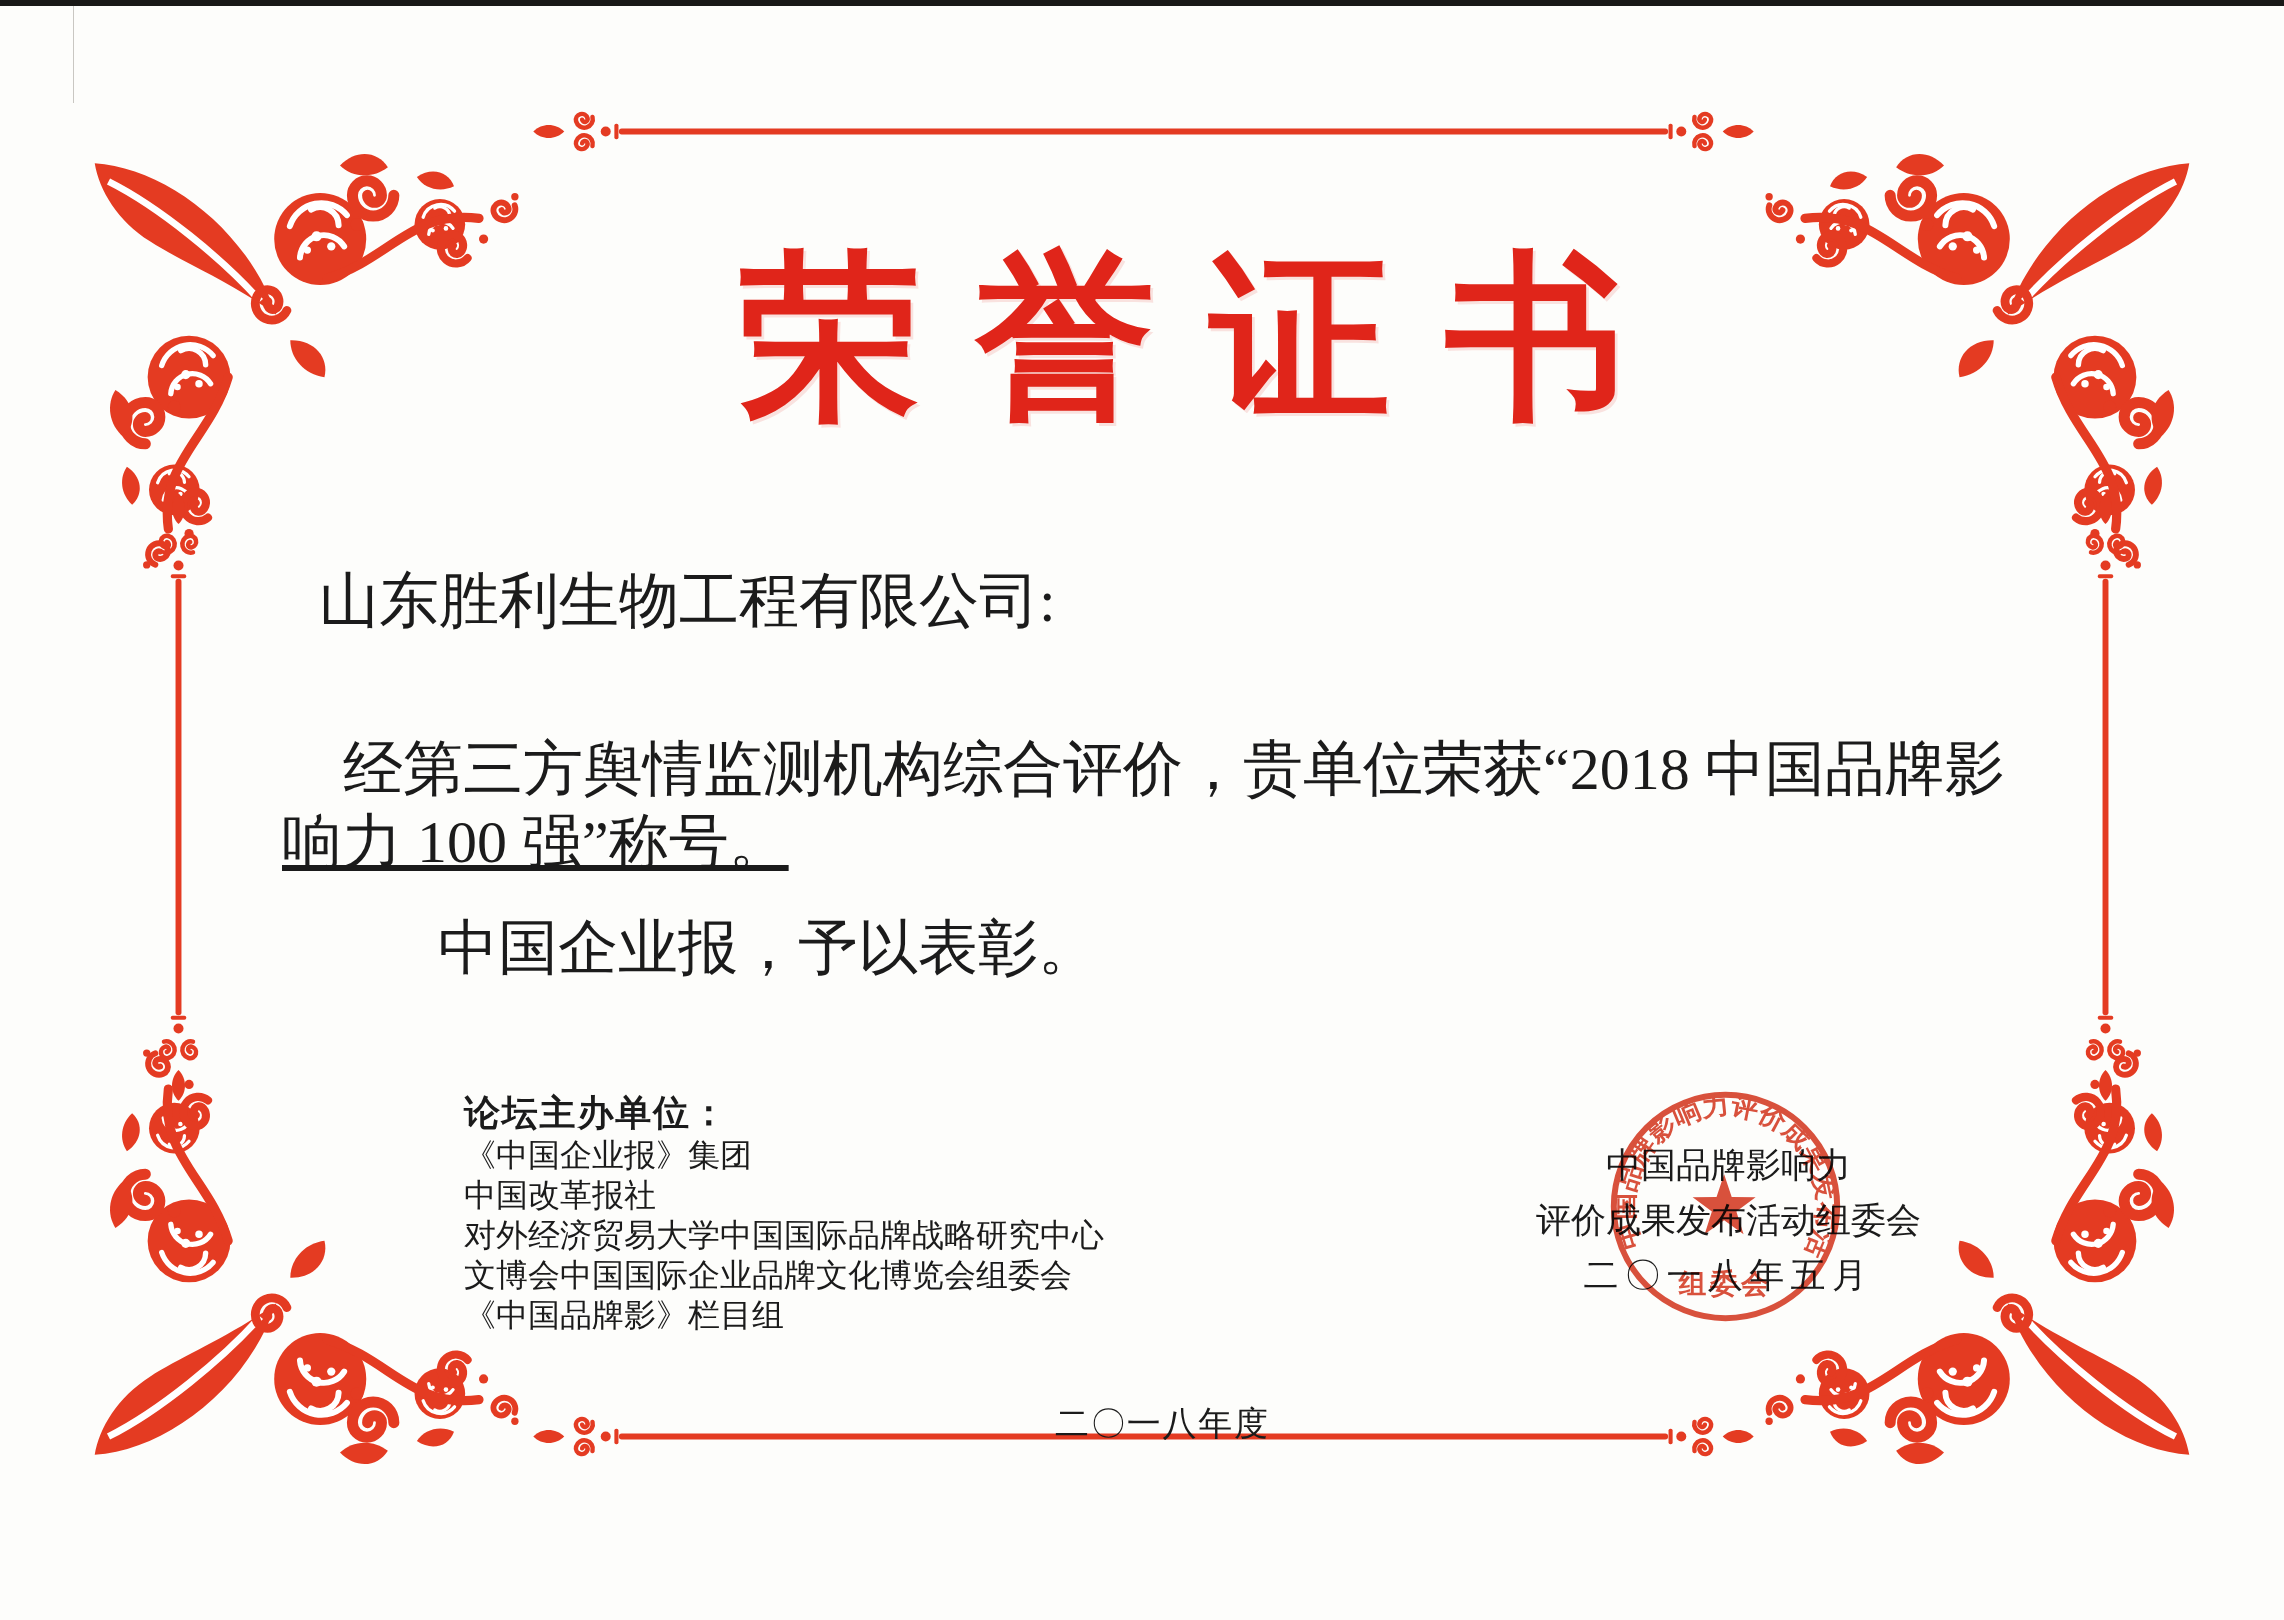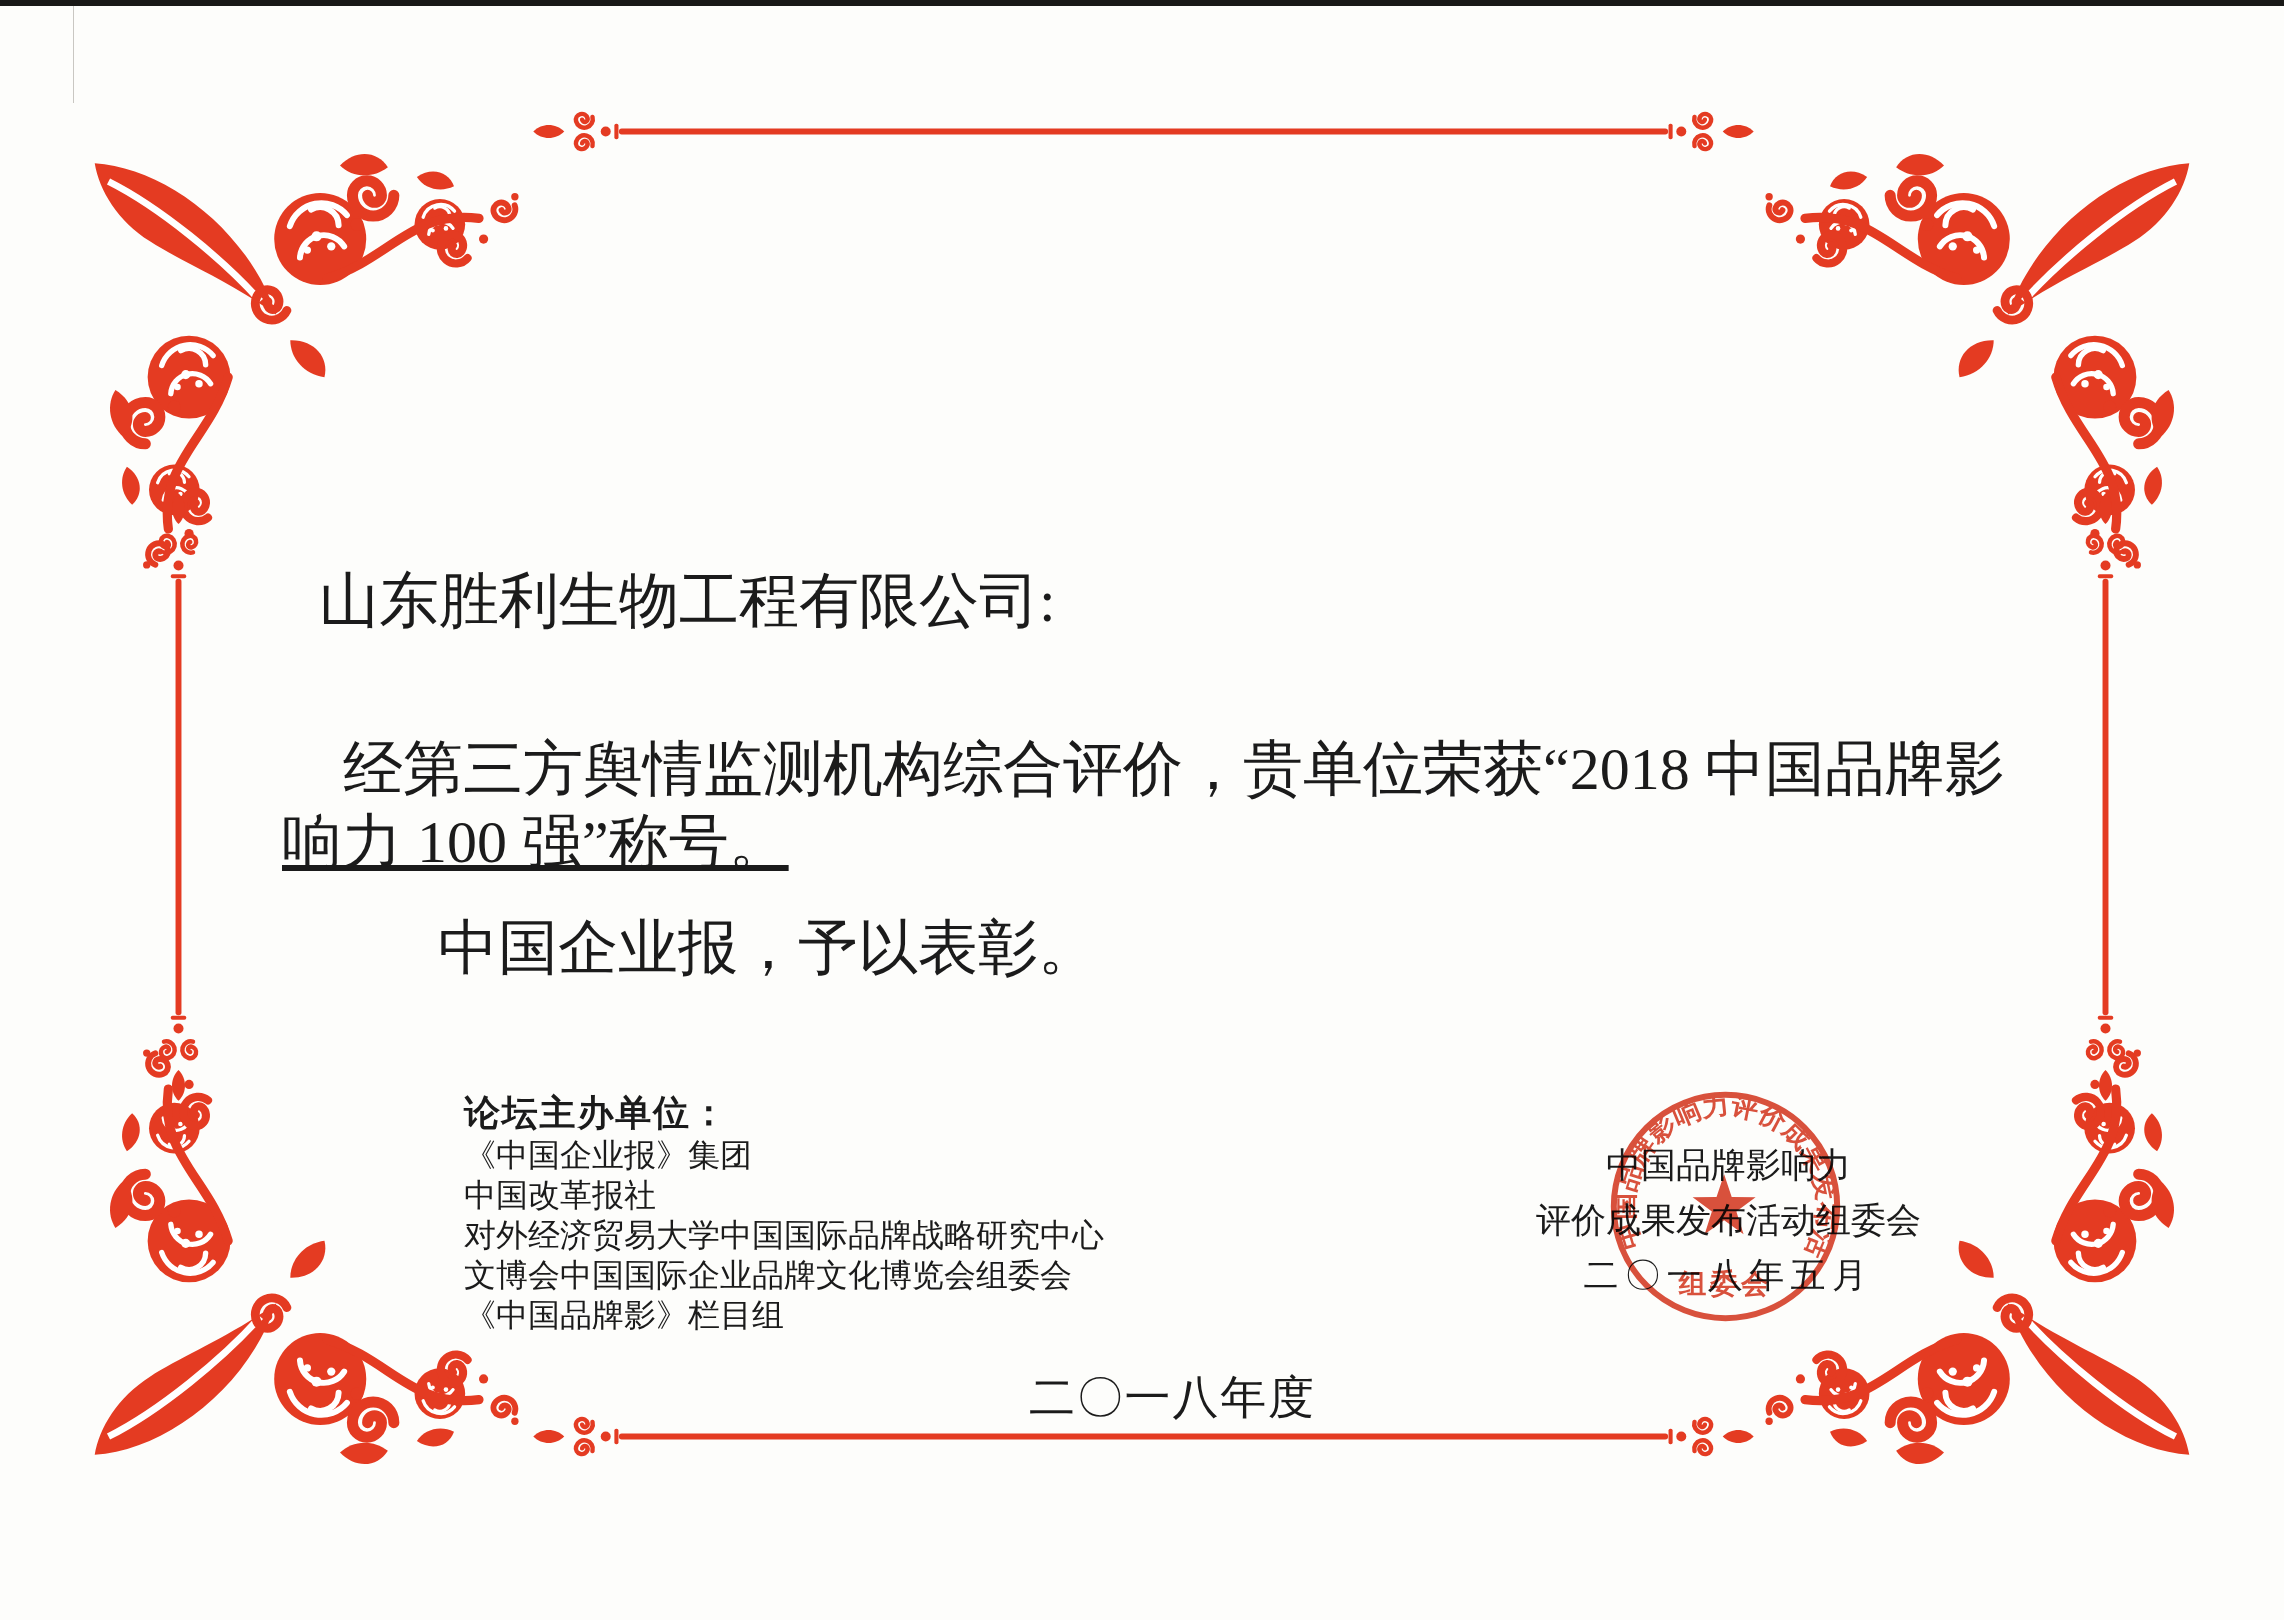--- a/index.html
+++ b/index.html
@@ -34,21 +34,21 @@
   #organizers{left:464px;top:1092px;}
   #organizers .head{font-size:36px;font-weight:700;line-height:43px;white-space:nowrap;letter-spacing:1.8px;}
   #organizers .item{font-size:32px;line-height:40px;white-space:nowrap;}
   
   #issuer{left:1533px;top:1138px;width:391px;text-align:center;}
   #issuer .iline{font-size:35px;line-height:55px;white-space:nowrap;}
   #issuer .idate{letter-spacing:6.4px;}
   #seal{left:1606px;top:1087px;width:239px;height:239px;mix-blend-mode:multiply;opacity:.93;}
   #seal text{fill:var(--sealred);font-family:"Liberation Serif","DejaVu Serif",serif;font-weight:700;}
   
-  #year{left:1029px;top:1367px;width:267px;text-align:center;font-size:46px;letter-spacing:1.8px;white-space:nowrap;}
+  #year{left:1029px;top:1401px;width:267px;text-align:center;font-size:34px;letter-spacing:1.8px;white-space:nowrap;}
   svg .wl{fill:none;stroke:#fff;stroke-width:13;stroke-linecap:round;}
   .corner{width:474px;height:474px;}
   #corner-tl{left:51px;top:101px;}
   #corner-tr{left:1759px;top:101px;transform:scaleX(-1);}
   #corner-bl{left:51px;top:1043px;transform:scaleY(-1);}
   #corner-br{left:1759px;top:1043px;transform:scale(-1,-1);}
   .hborder{width:1241px;height:41px;}
   #border-top{left:523px;top:111px;}
   #border-bottom{left:523px;top:1416px;}
   .vborder{width:41px;height:622px;}
@@ -141,20 +141,21 @@
     <use href="#finial" transform="translate(45,2) rotate(90)"></use>
     <use href="#finial" transform="translate(45,1348) rotate(-90)"></use>
     <rect x="38.5" y="196" width="13" height="958" rx="6" fill="#e43b22"></rect>
   </svg>
   <svg class="abs vborder" id="border-right" viewBox="0 0 90 1350">
     <use href="#finial" transform="translate(45,2) rotate(90)"></use>
     <use href="#finial" transform="translate(45,1348) rotate(-90)"></use>
     <rect x="38.5" y="196" width="13" height="958" rx="6" fill="#e43b22"></rect>
   </svg>
 
+  <div class="abs" id="title">荣誉证书</div>
 
   <div class="abs" id="recipient">山东胜利生物工程有限公司:</div>
 
   <div class="abs bodyline" id="body-1">经第三方舆情监测机构综合评价，贵单位荣获“2018 中国品牌影</div>
   <div class="abs bodyline" id="body-2">响力 100 强”称号。</div>
   <div class="abs bodyline" id="body-3">中国企业报，予以表彰。</div>
 
   <div class="abs" id="organizers">
     <div class="head">论坛主办单位：</div>
     <div class="item">《中国企业报》集团</div>

